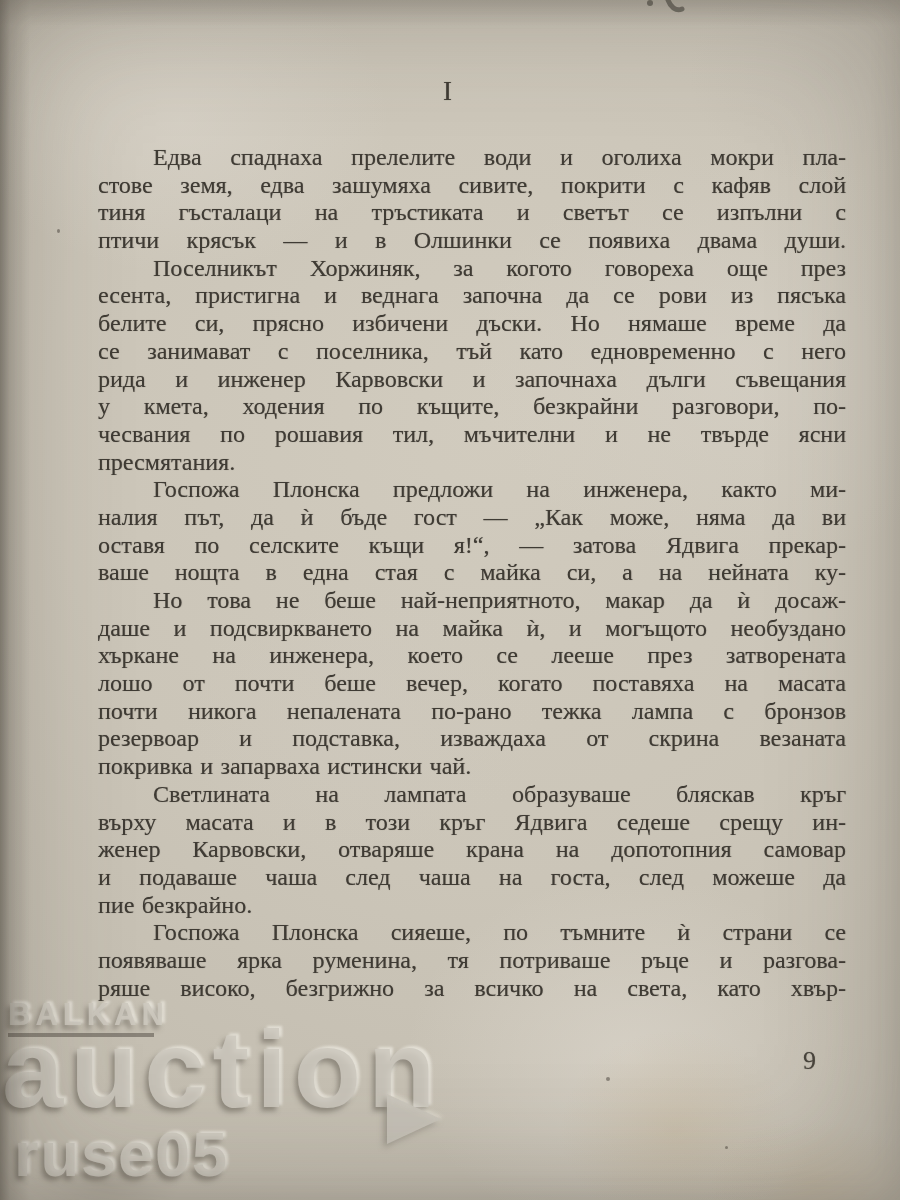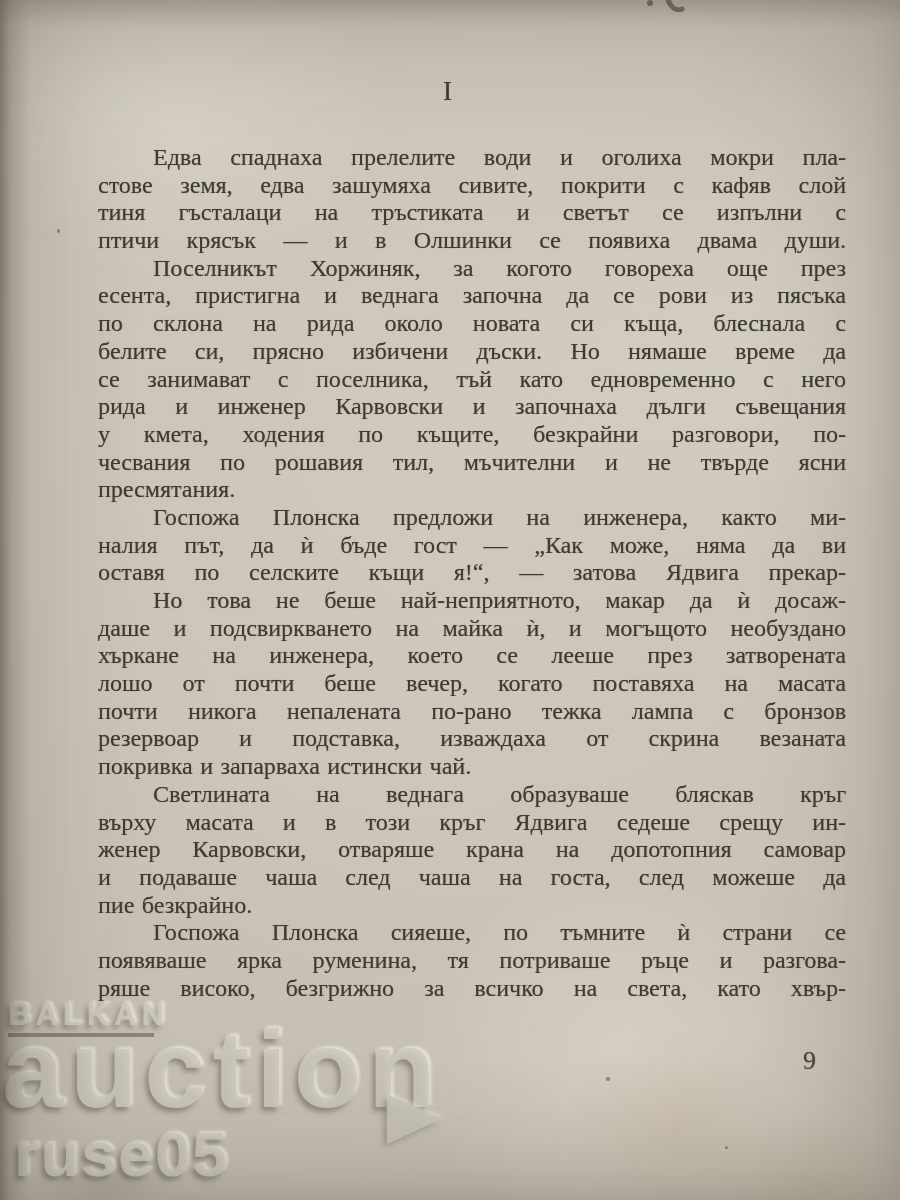--- a/index.html
+++ b/index.html
@@ -113,44 +113,44 @@
   <div class="text-block">
       <div>
         <div class="line first">Едва спаднаха прелелите води и оголиха мокри пла-</div>
         <div class="line">стове земя, едва зашумяха сивите, покрити с кафяв слой</div>
         <div class="line">тиня гъсталаци на тръстиката и светът се изпълни с</div>
         <div class="line">птичи крясък — и в Олшинки се появиха двама души.</div>
       </div>
       <div>
         <div class="line first">Поселникът Хоржиняк, за когото говореха още през</div>
         <div class="line">есента, пристигна и веднага започна да се рови из пясъка</div>
-        <div class="line">по склона на рида около новата си къща, блеснала с</div>
         <div class="line">белите си, прясно избичени дъски. Но нямаше време да</div>
         <div class="line">се занимават с поселника, тъй като едновременно с него</div>
         <div class="line">рида и инженер Карвовски и започнаха дълги съвещания</div>
         <div class="line">у кмета, ходения по къщите, безкрайни разговори, по-</div>
         <div class="line">чесвания по рошавия тил, мъчителни и не твърде ясни</div>
         <div class="line endline">пресмятания.</div>
       </div>
       <div>
         <div class="line first">Госпожа Плонска предложи на инженера, както ми-</div>
         <div class="line">налия път, да ѝ бъде гост — „Как може, няма да ви</div>
         <div class="line">оставя по селските къщи я!“, — затова Ядвига прекар-</div>
+        <div class="line">ваше нощта в една стая с майка си, а на нейната ку-</div>
       </div>
       <div>
         <div class="line first">Но това не беше най-неприятното, макар да ѝ досаж-</div>
         <div class="line">даше и подсвиркването на майка ѝ, и могъщото необуздано</div>
         <div class="line">хъркане на инженера, което се лееше през затворената</div>
         <div class="line">лошо от почти беше вечер, когато поставяха на масата</div>
         <div class="line">почти никога непалената по-рано тежка лампа с бронзов</div>
         <div class="line">резервоар и подставка, изваждаха от скрина везаната</div>
         <div class="line endline">покривка и запарваха истински чай.</div>
       </div>
       <div>
-        <div class="line first">Светлината на веднага образуваше бляскав кръг</div>
+        <div class="line first">Светлината на лампата образуваше бляскав кръг</div>
         <div class="line">върху масата и в този кръг Ядвига седеше срещу ин-</div>
         <div class="line">женер Карвовски, отваряше крана на допотопния самовар</div>
         <div class="line">и подаваше чаша след чаша на госта, след можеше да</div>
         <div class="line endline">пие безкрайно.</div>
       </div>
       <div>
         <div class="line first">Госпожа Плонска сияеше, по тъмните ѝ страни се</div>
         <div class="line">появяваше ярка руменина, тя потриваше ръце и разгова-</div>
         <div class="line">ряше високо, безгрижно за всичко на света, като хвър-</div>
       </div>

